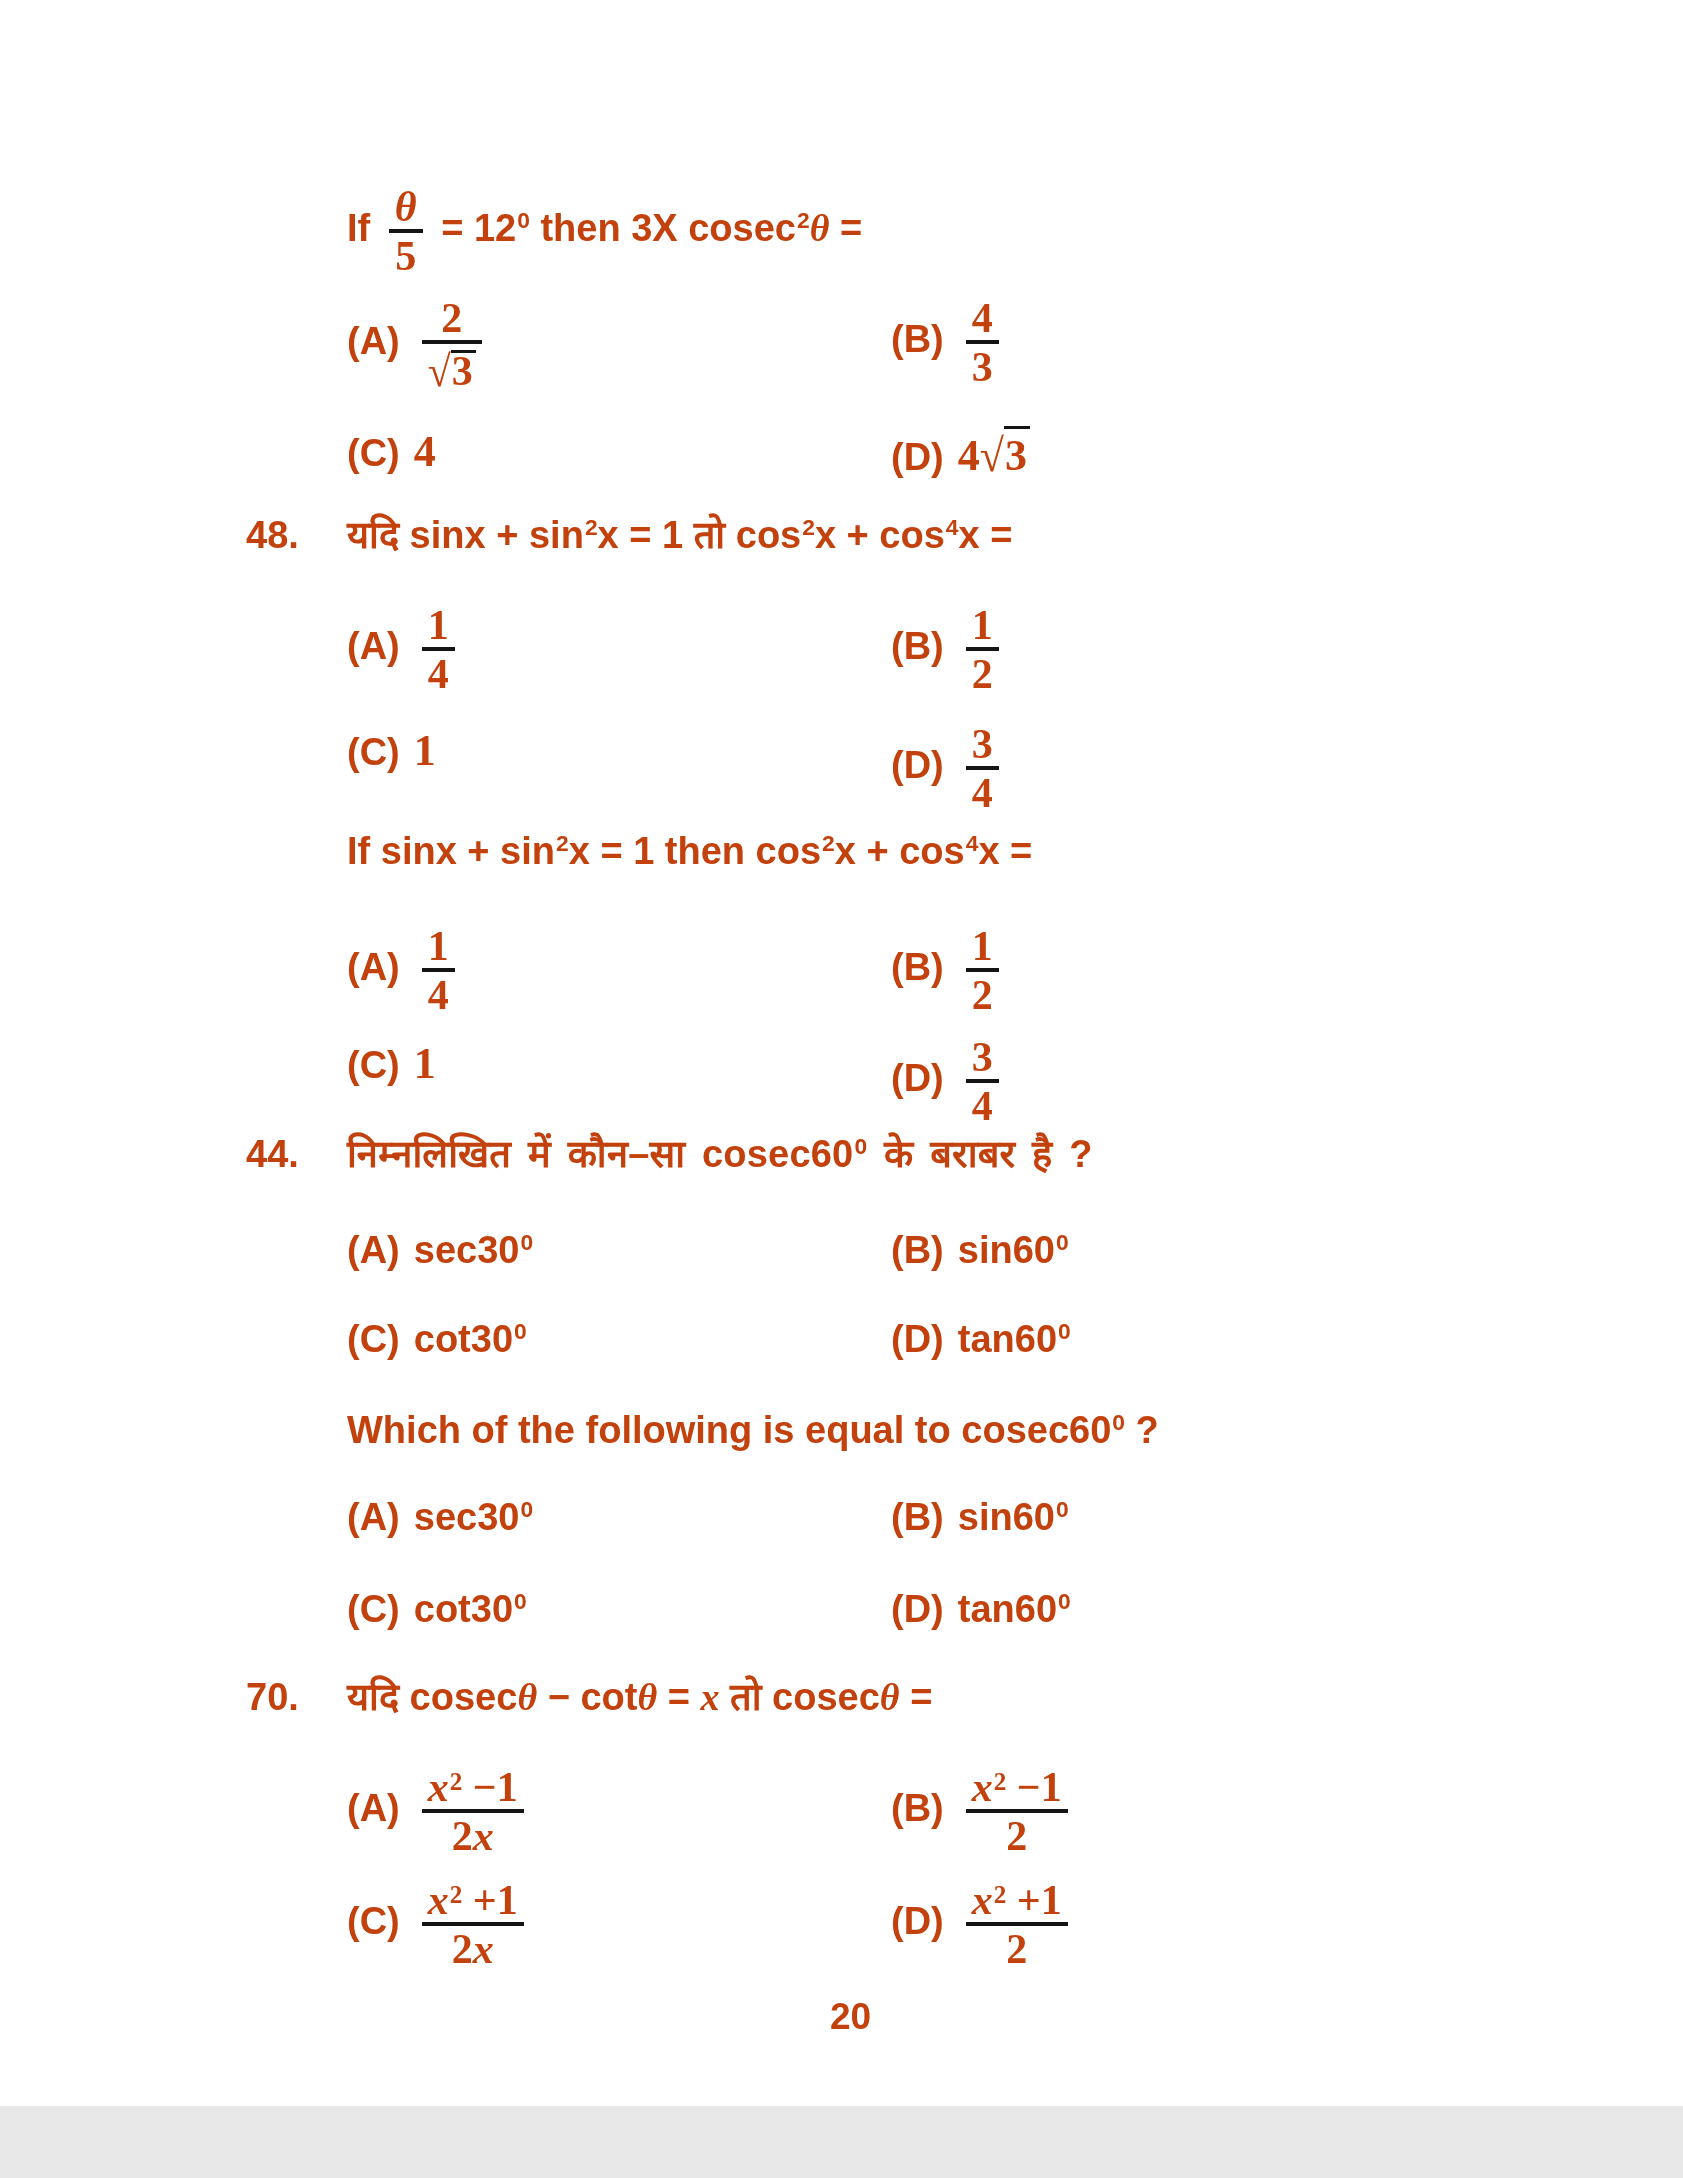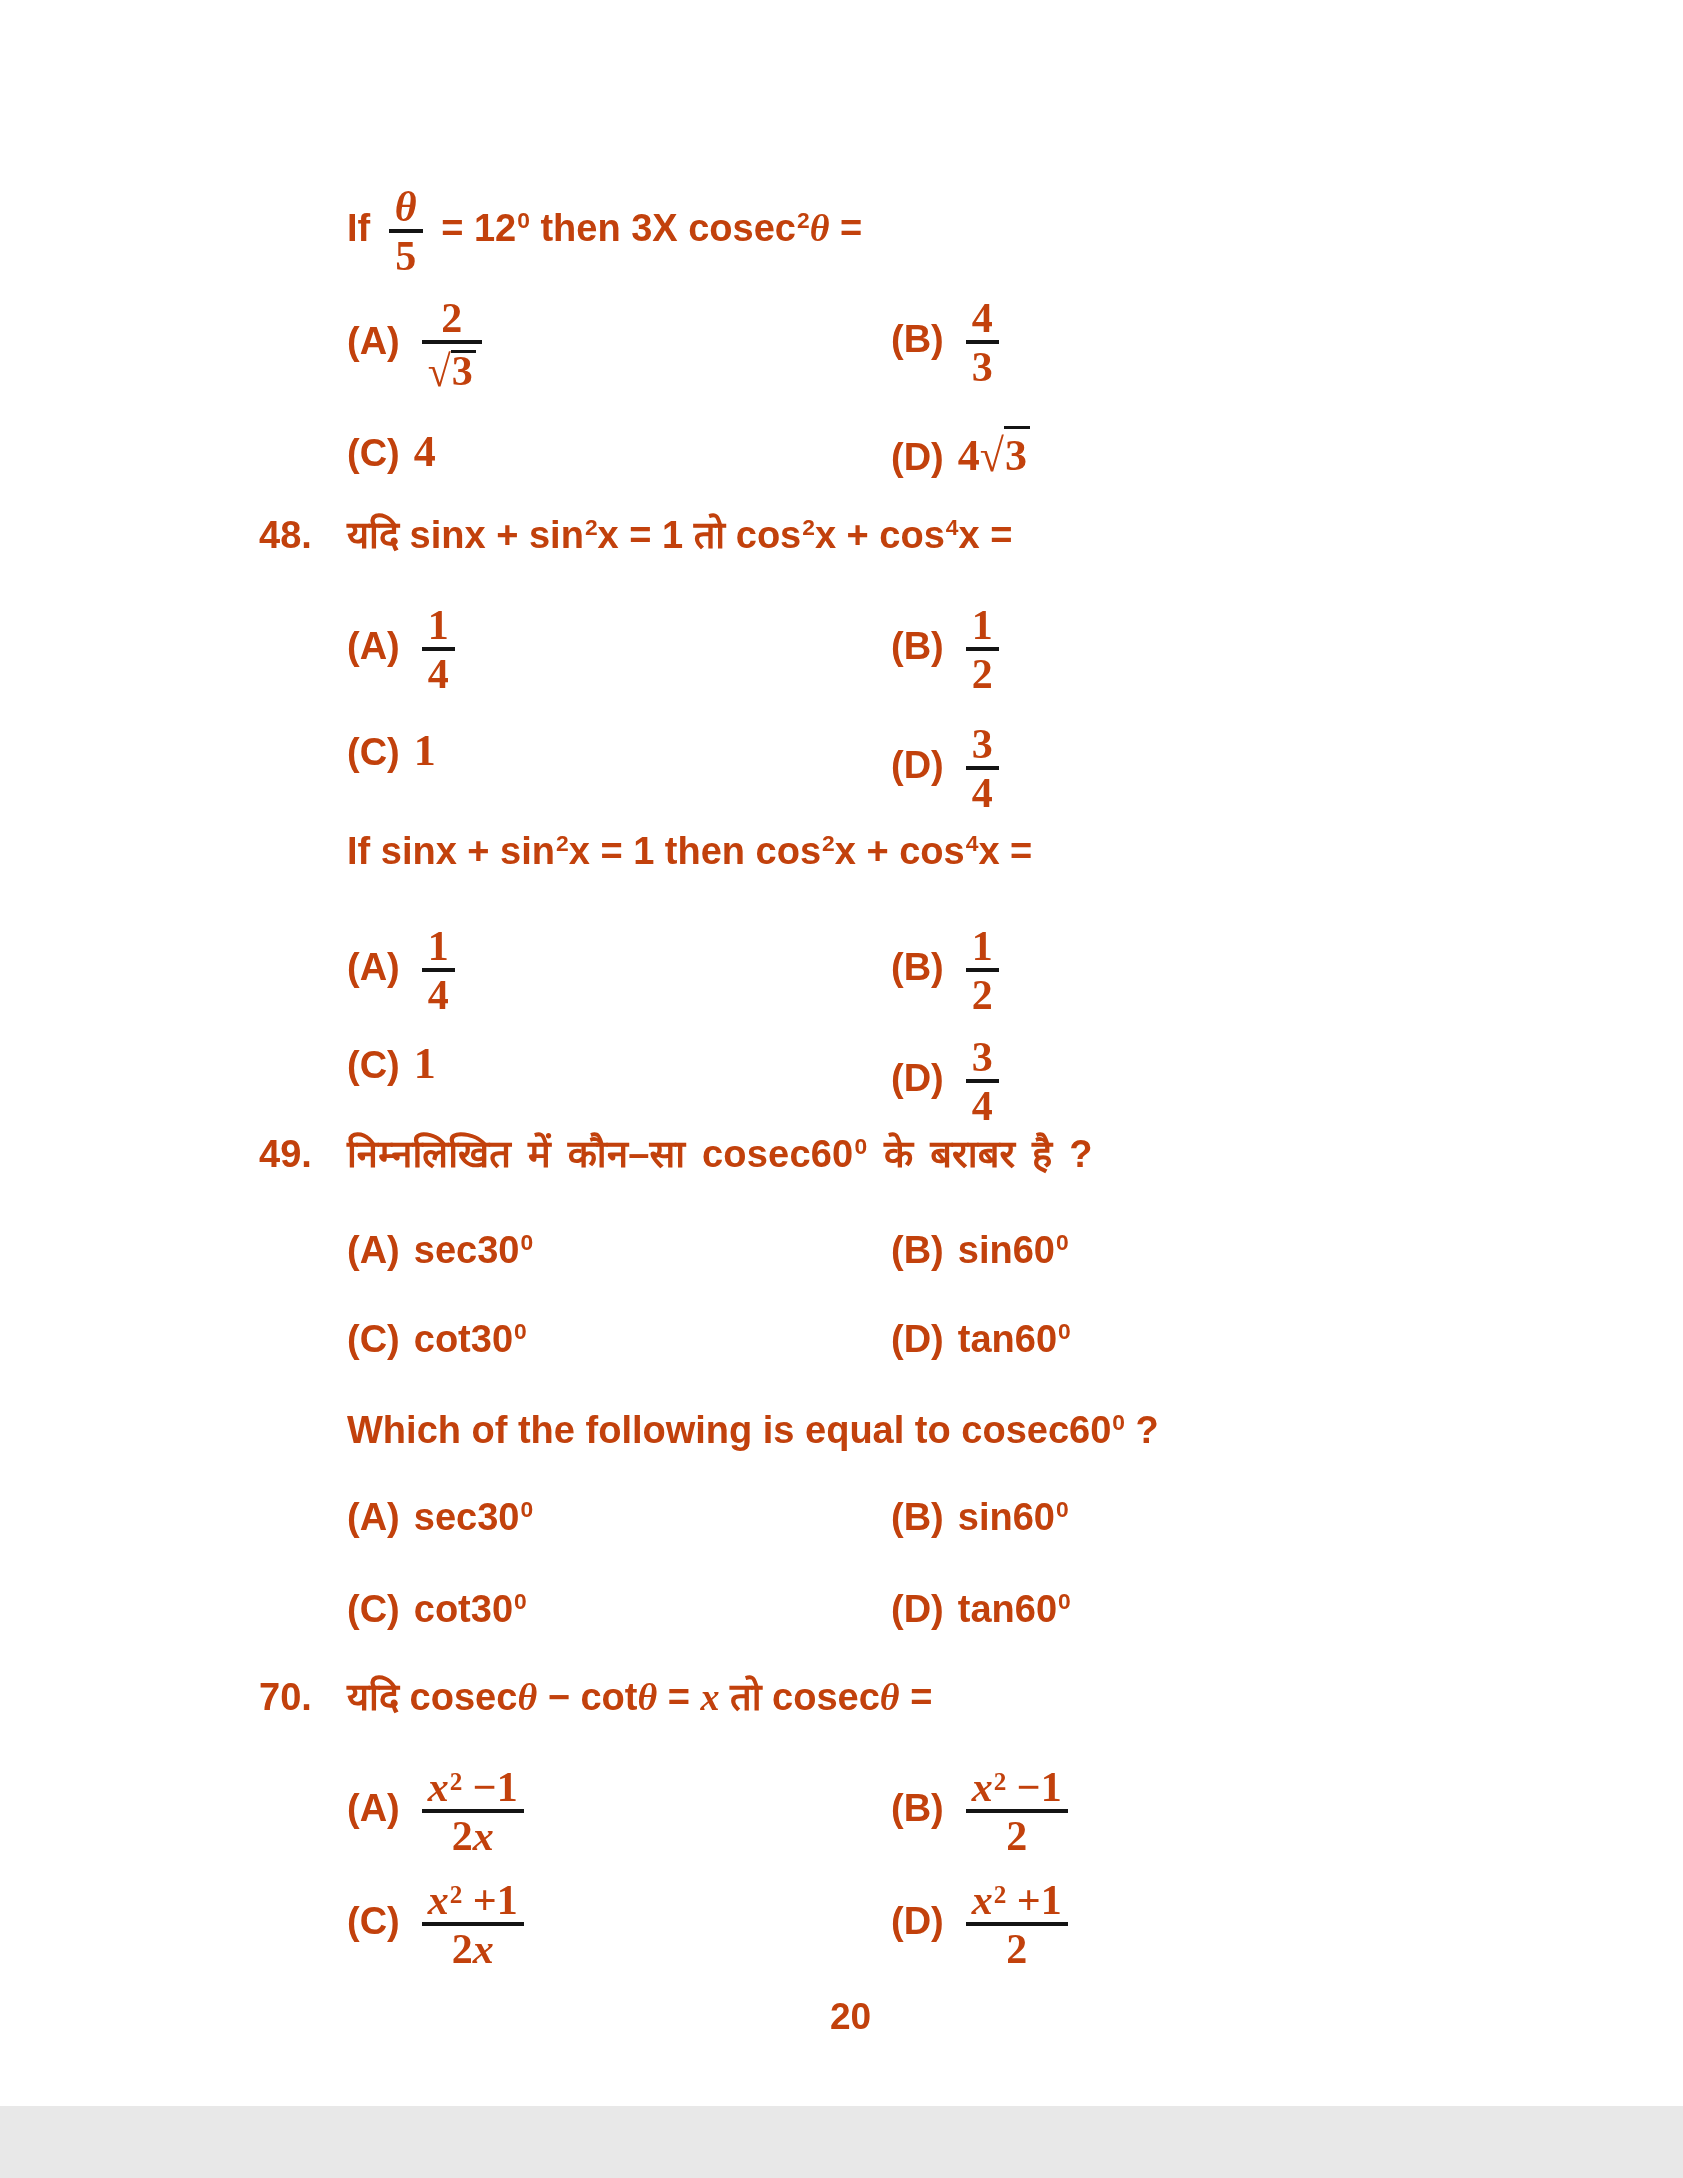--- a/index.html
+++ b/index.html
@@ -8,21 +8,21 @@
     width:1683px;height:2106px;
     background:#ffffff;
     font-family:"Liberation Sans", sans-serif;
     font-size:38px;
     color:#c2410c;
     overflow:hidden;
     line-height:1.2;
     font-weight:bold;
   }
   .row{position:absolute;left:0;width:100%;}
-  .qnum{position:absolute;left:246px;white-space:nowrap;margin-left:13px;}
+  .qnum{position:absolute;left:246px;white-space:nowrap;}
   .stem{position:absolute;left:347px;white-space:nowrap;}
   .stem.wide{letter-spacing:0.2px;word-spacing:6px;}
   .opt{position:absolute;white-space:nowrap;}
   .o1{left:347px;}
   .o2{left:891px;}
   .olabel{margin-right:14px;}
   .oval{white-space:nowrap;}
   .serifv{font-family:"Liberation Serif", serif;font-size:44px;}
   
   .sup{
@@ -88,21 +88,21 @@
   <div class="row" style="top:927px">
     <span class="opt o1"><span class="olabel">(A)</span><span class="oval"><span class="frac"><span class="num">1</span><span class="den">4</span></span></span></span>
     <span class="opt o2"><span class="olabel">(B)</span><span class="oval"><span class="frac"><span class="num">1</span><span class="den">2</span></span></span></span>
   </div>
   <div class="row" style="top:1038px">
     <span class="opt o1"><span class="olabel">(C)</span><span class="oval serifv">1</span></span>
     <span class="opt o2"><span class="olabel">(D)</span><span class="oval"><span class="frac"><span class="num">3</span><span class="den">4</span></span></span></span>
   </div>
 
   <div class="row" style="top:1132px">
-    <span class="qnum">49.</span>
+    <span class="qnum">44.</span>
     <div class="stem wide">निम्नलिखित में कौन–सा cosec60<span class="sup">0</span> के बराबर है ?</div>
   </div>
   <div class="row" style="top:1228px">
     <span class="opt o1"><span class="olabel">(A)</span><span class="oval">sec30<span class="sup">0</span></span></span>
     <span class="opt o2"><span class="olabel">(B)</span><span class="oval">sin60<span class="sup">0</span></span></span>
   </div>
   <div class="row" style="top:1317px">
     <span class="opt o1"><span class="olabel">(C)</span><span class="oval">cot30<span class="sup">0</span></span></span>
     <span class="opt o2"><span class="olabel">(D)</span><span class="oval">tan60<span class="sup">0</span></span></span>
   </div>

